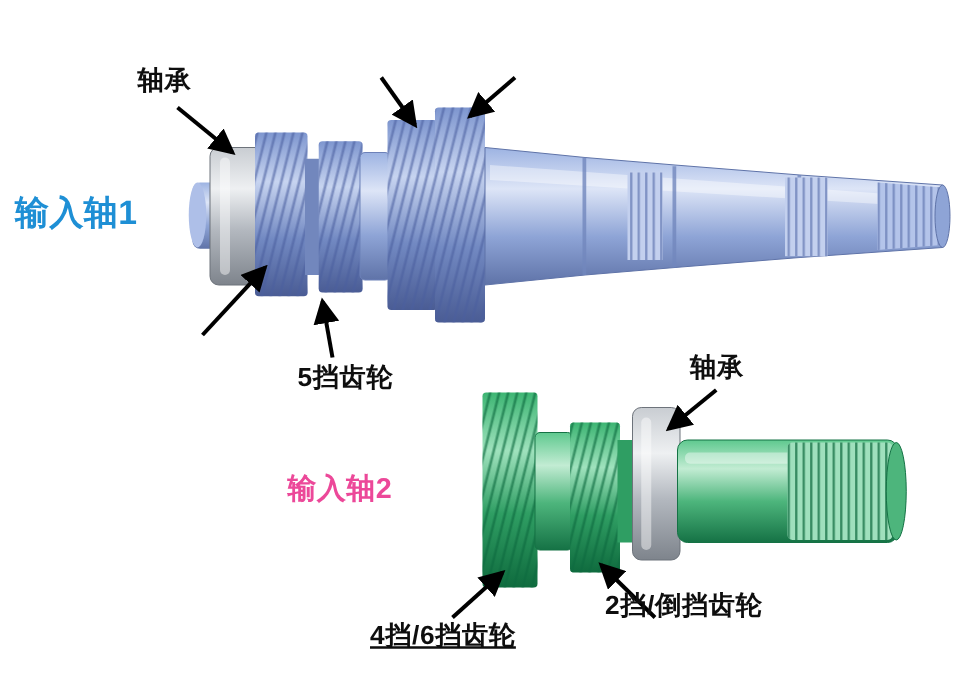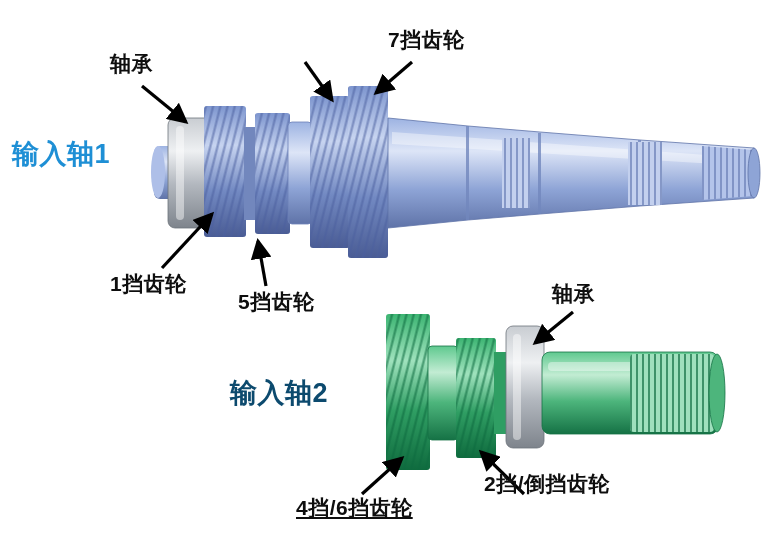--- a/index.html
+++ b/index.html
@@ -18,23 +18,23 @@
     color:#0e0e0e;
     white-space:nowrap;
     letter-spacing:0.5px;
   }
   .label-shaft1{
     font-size:27px;
     font-weight:700;
     color:#1e8fd5;
   }
   .label-shaft2{
-    font-size:27px;
+    font-size:23px;
     font-weight:700;
-    color:#0c4a6e;
+    color:#ec4899;
   }
 </style>
 </head>
 <body>
 
 <div class="canvas">
 
   <svg width="783" height="548" viewBox="0 0 783 548">
     <defs>
       <linearGradient id="gBlueShaft" x1="0" y1="0" x2="0" y2="1">
@@ -156,21 +156,19 @@
       <line x1="412" y1="62" x2="376" y2="93"></line>
       <line x1="162" y1="268" x2="212" y2="214"></line>
       <line x1="266" y1="286" x2="258" y2="241"></line>
       <line x1="573" y1="312" x2="535" y2="343"></line>
       <line x1="362" y1="494" x2="402" y2="458"></line>
       <line x1="524" y1="494" x2="481" y2="452"></line>
     </g>
   </svg>
 
   <div class="label" style="left:110px;top:50px;">轴承</div>
-  <div class="label" style="left:388px;top:26px;">7挡齿轮</div>
-  <div class="label label-shaft1" style="left:12px;top:136px;">输入轴1</div>
-  <div class="label" style="left:110px;top:270px;">1挡齿轮</div>
+  <div class="label label-shaft1" style="left:12px;top:152px;">输入轴1</div>
   <div class="label" style="left:238px;top:288px;">5挡齿轮</div>
   <div class="label" style="left:552px;top:280px;">轴承</div>
   <div class="label label-shaft2" style="left:230px;top:375px;">输入轴2</div>
   <div class="label" style="left:296px;top:494px;text-decoration:underline;">4挡/6挡齿轮</div>
   <div class="label" style="left:484px;top:470px;">2挡/倒挡齿轮</div>
 </div>
 
 </body></html>

